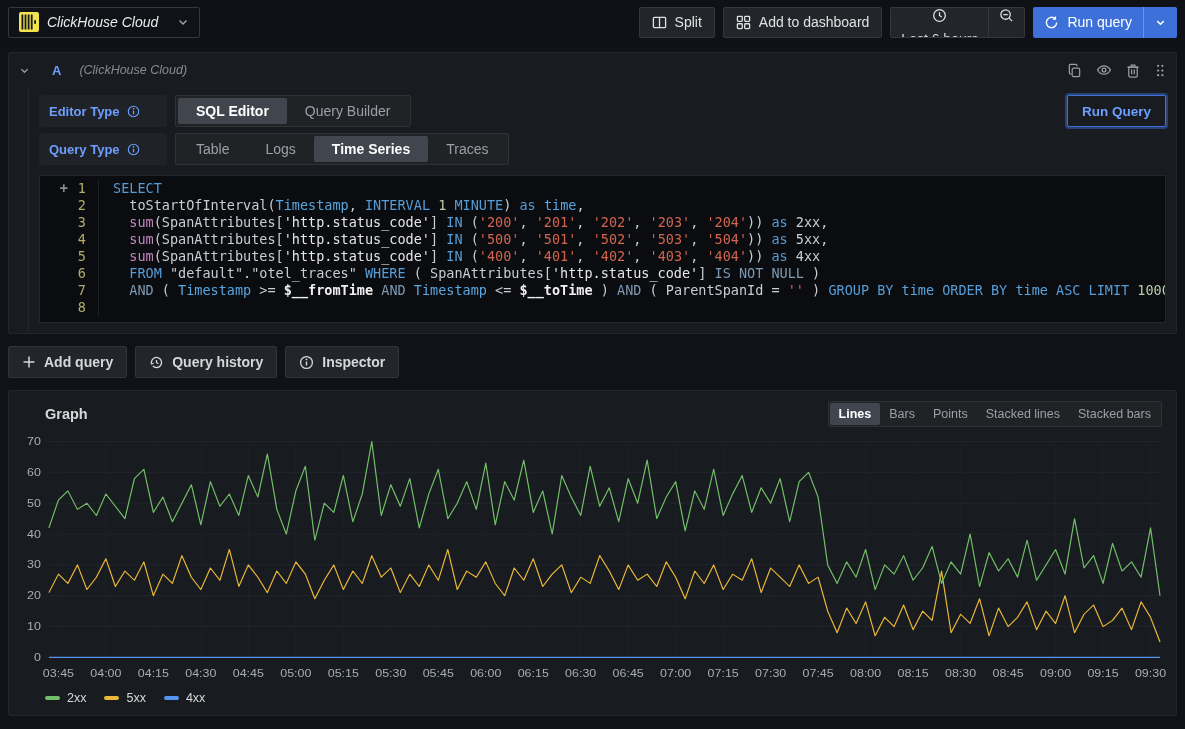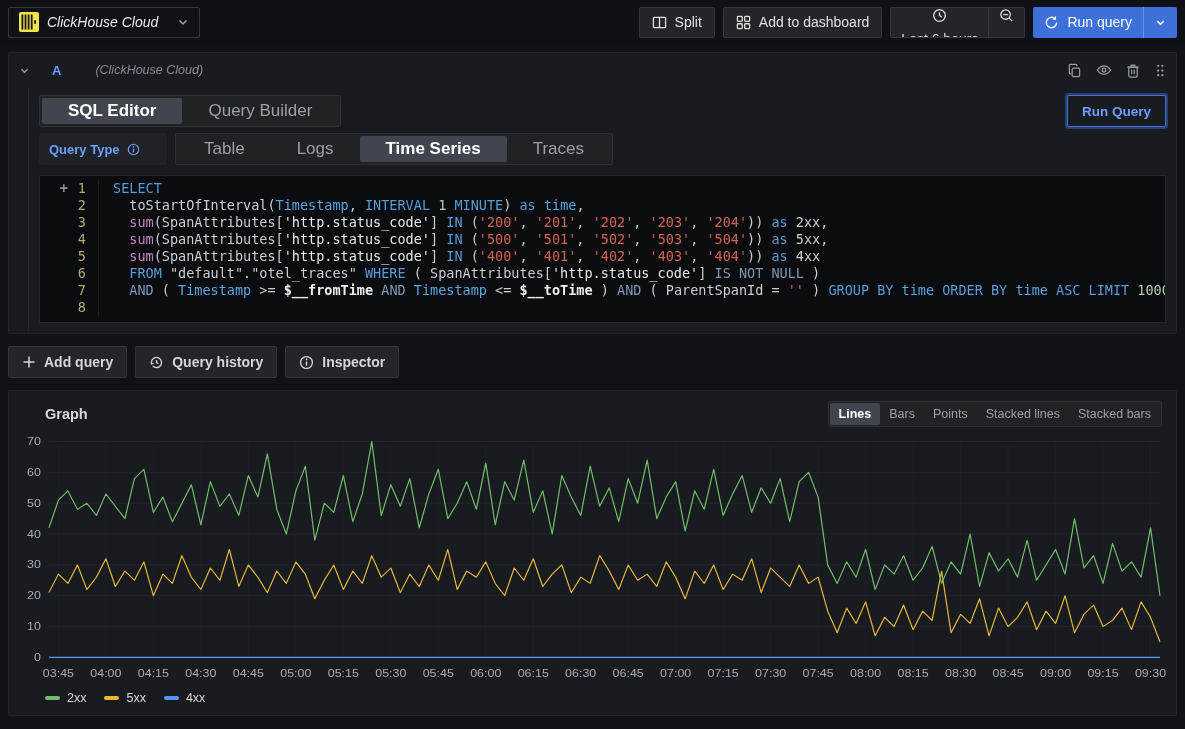--- a/index.html
+++ b/index.html
@@ -17,28 +17,28 @@
   .tb-group .divider { width:1px; background:#34373c; }
   .run-query { display:flex; align-items:stretch; height:31px; border-radius:2px; overflow:hidden; background:#3d71d9; }
   .run-query .seg { display:flex; align-items:center; gap:8px; padding:0 11px; color:#fff; font-size:14px; font-weight:500; cursor:pointer; }
   .run-query .divider { width:1px; background:rgba(255,255,255,.25); }
   .icon { display:inline-flex; align-items:center; justify-content:center; }
 
   
   .query-panel { margin:8px; border:1px solid #22252b; border-radius:2px; background:#181b1f; }
   .qp-header { height:34px; display:flex; align-items:center; gap:10px; padding:0 10px; }
   .qp-ref { color:#6e9fff; font-weight:600; font-size:13px; margin-left:12px; }
-  .qp-ds { color:#878b93; font-style:italic; font-size:12.5px; margin-left:24px; }
+  .qp-ds { color:#878b93; font-style:italic; font-size:12.5px; margin-left:8px; }
   .qp-header-icons { margin-left:auto; display:flex; align-items:center; gap:14px; }
   .qp-body { padding:2px 10px 10px 22px; border-left-width:0; position:relative; }
   .qp-body:before { content:""; position:absolute; left:19px; top:0; bottom:0; width:1px; background:#23262c; }
   .qp-row { display:flex; align-items:center; gap:8px; margin:6px 0 0 8px; }
   .field-label { display:flex; align-items:center; gap:7px; height:32px; padding:0 10px; background:#1f2227; border-radius:2px; color:#6e9fff; font-size:13px; font-weight:600; min-width:128px; }
   .radio-group { display:flex; align-items:center; height:32px; background:#202226; border:1px solid #2c3235; border-radius:2px; padding:2px; }
-  .radio-opt { display:flex; align-items:center; height:100%; padding:0 26px; border-radius:2px; font-size:17px; color:#9aa0a6; cursor:pointer; white-space:nowrap; }
+  .radio-opt { display:flex; align-items:center; height:100%; padding:0 18px; border-radius:2px; font-size:14px; color:#9aa0a6; cursor:pointer; white-space:nowrap; }
   .radio-opt.sel { background:#41454d; color:#ffffff; font-weight:600; }
   .runq-btn { margin-left:auto; height:32px; padding:0 14px; background:#181b1f; border:1px solid #3d71d9; box-shadow:0 0 0 2px rgba(61,113,217,.45); border-radius:2px; color:#6e9fff; font-size:13.5px; font-weight:600; cursor:pointer; }
 
   
   .code-editor { margin:10px 0 0 8px; background:#0b0c0f; border:1px solid #23262c; font-family:"DejaVu Sans Mono", monospace; font-size:13.5px; line-height:17px; padding:4px 0 6px 0; position:relative; overflow:hidden; }
   .code-line { display:flex; white-space:pre; }
   .gutter { width:58px; flex:0 0 auto; display:flex; justify-content:flex-end; align-items:center; gap:0; color:#b3ac6b; padding-right:12px; user-select:none; }
   .gutter .plus { color:#8a8f98; font-weight:700; margin-right:10px; }
   .code-text { border-left:1px solid #1d2025; padding-left:14px; flex:1; }
   .tok-k { color:#569cd6; } .tok-k2 { color:#7d99b3; } .tok-fn { color:#c586c0; }
@@ -193,20 +193,30 @@
             <circle cx="8.5" cy="8" r="1.2"></circle>
             <circle cx="4" cy="13" r="1.2"></circle>
             <circle cx="8.5" cy="13" r="1.2"></circle>
           </svg>
       </span>
     </div>
   </div>
 
   <div class="qp-body">
     <div class="qp-row">
+      <div class="field-label">
+        <span>Editor Type</span>
+        <span class="icon">
+          <svg width="13" height="13" viewBox="0 0 14 14">
+              <circle cx="7" cy="7" r="5.6" fill="none" stroke="#6e9fff" stroke-width="1.2"></circle>
+              <line x1="7" y1="6.2" x2="7" y2="10" stroke="#6e9fff" stroke-width="1.4"></line>
+              <circle cx="7" cy="4.1" r="0.9" fill="#6e9fff"></circle>
+            </svg>
+        </span>
+      </div>
       <div class="radio-group" id="editor-type-group">
           <div class="radio-opt sel">SQL Editor</div>
           <div class="radio-opt">Query Builder</div>
         </div>
       <button class="runq-btn">Run Query</button>
     </div>
 
     <div class="qp-row">
       <div class="field-label">
         <span>Query Type</span>

